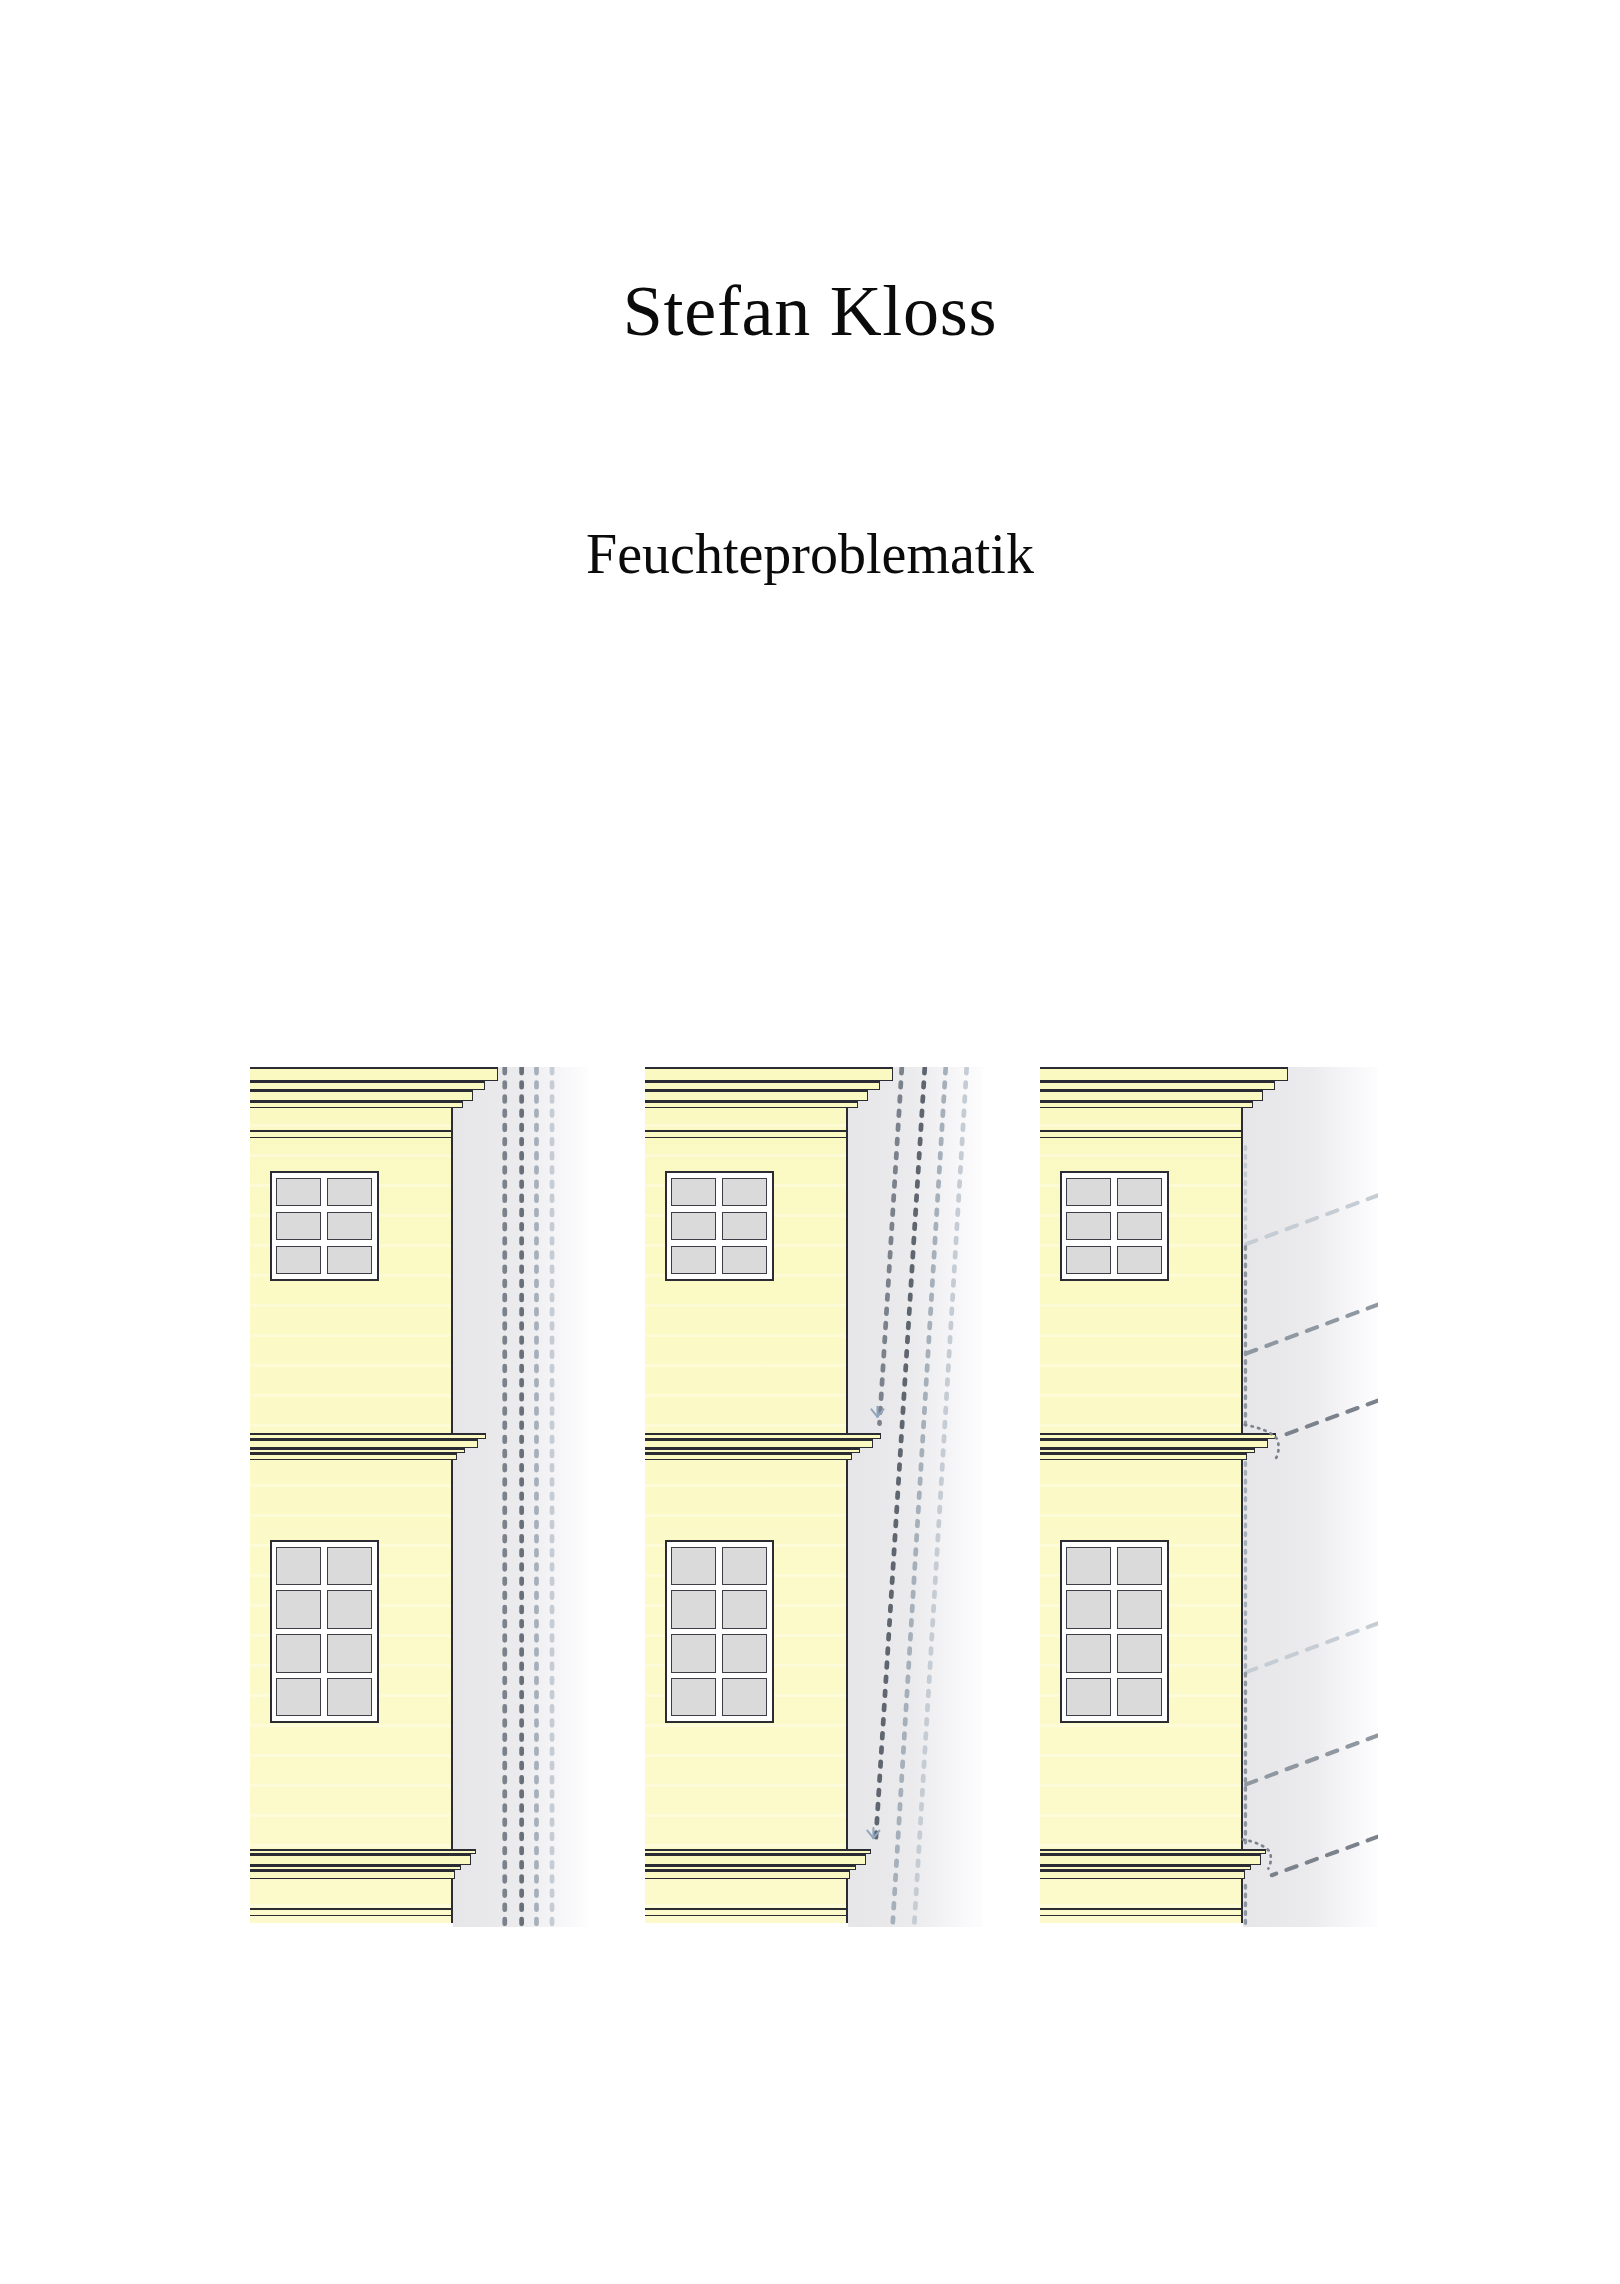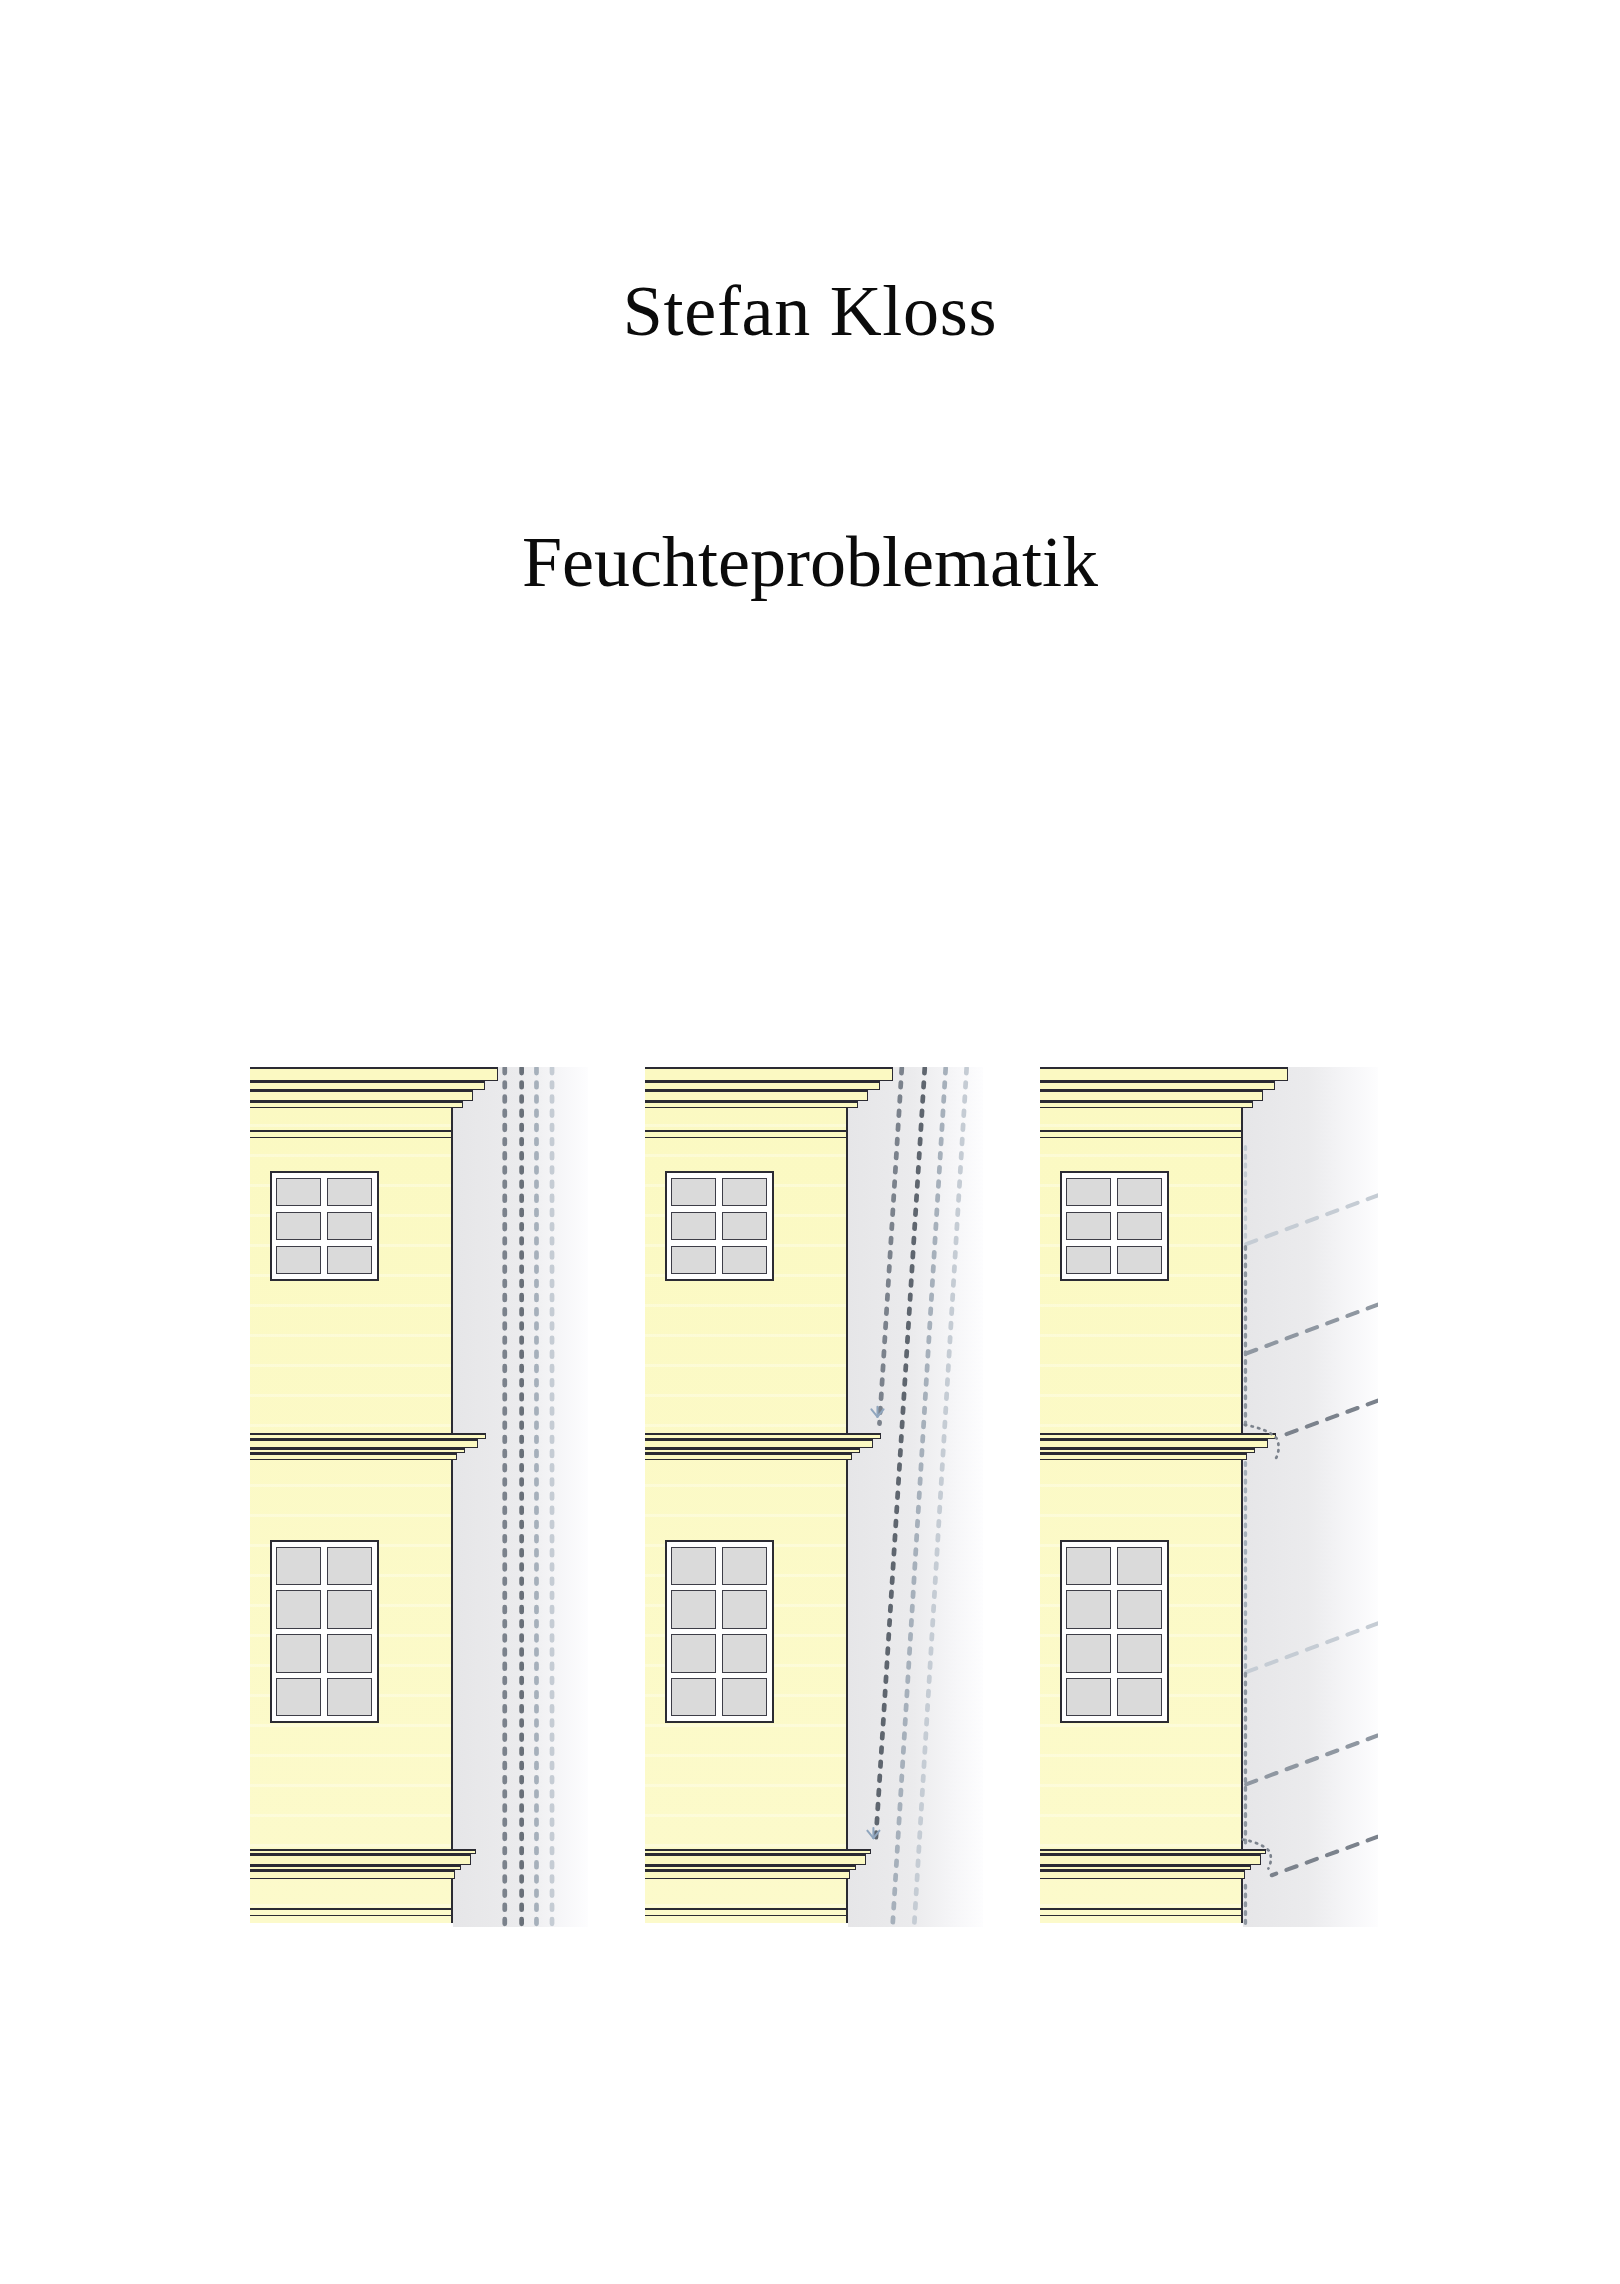--- a/index.html
+++ b/index.html
@@ -3,21 +3,21 @@
 <meta charset="utf-8">
 <style>
   html,body{margin:0;padding:0;}
   body{width:1620px;height:2284px;background:#ffffff;position:relative;
        font-family:"Liberation Serif", serif;}
   .page{position:absolute;inset:0;background:#ffffff;overflow:hidden;padding-left:6px;}
 
   .author{position:absolute;top:275px;left:0;right:0;text-align:center;
           font-size:72px;line-height:1;color:#0b0b0b;letter-spacing:0.7px;}
   .title-line1{position:absolute;top:526px;left:0;right:0;text-align:center;
-          font-size:72px;line-height:1;color:#0b0b0b;}
+          font-size:56px;line-height:1;color:#0b0b0b;}
   .title-line2{position:absolute;top:677px;left:0;right:0;text-align:center;
           font-size:68px;line-height:1;color:#0b0b0b;}
 
   .figure{position:absolute;left:250px;top:1067px;width:1127px;height:874px;}
   .panel{position:absolute;top:0;width:338px;height:867px;}
 
   .sky{position:absolute;left:203px;top:0;width:135px;height:860px;z-index:0;
        background:linear-gradient(to right,
          var(--sky_near,#e6e6e8) 0%, #ebebed 48%, #f7f7f9 82%, var(--sky_far,#fdfdfe) 100%);}
 

